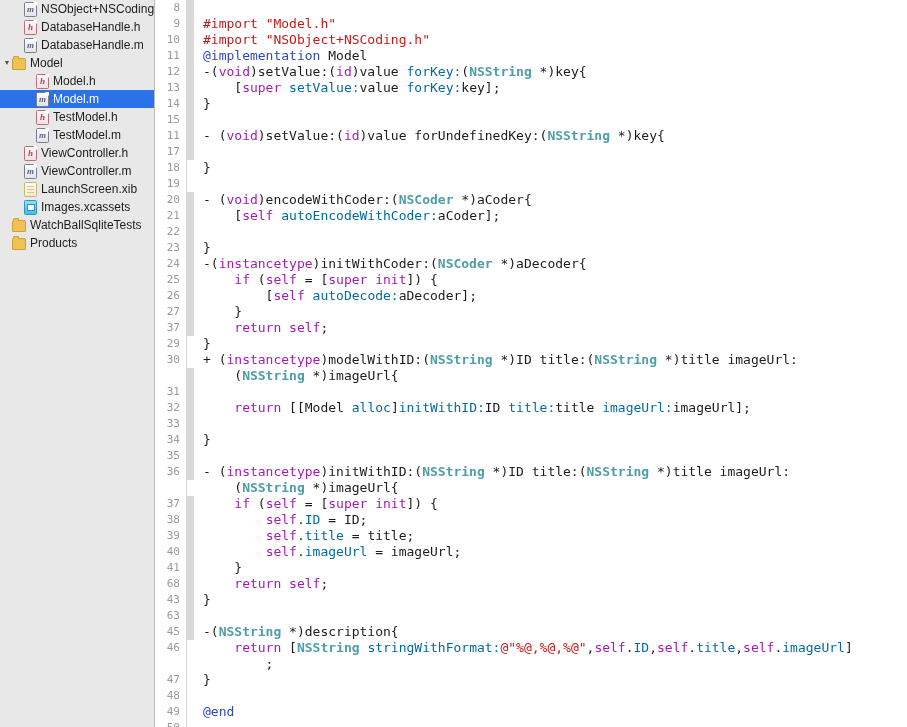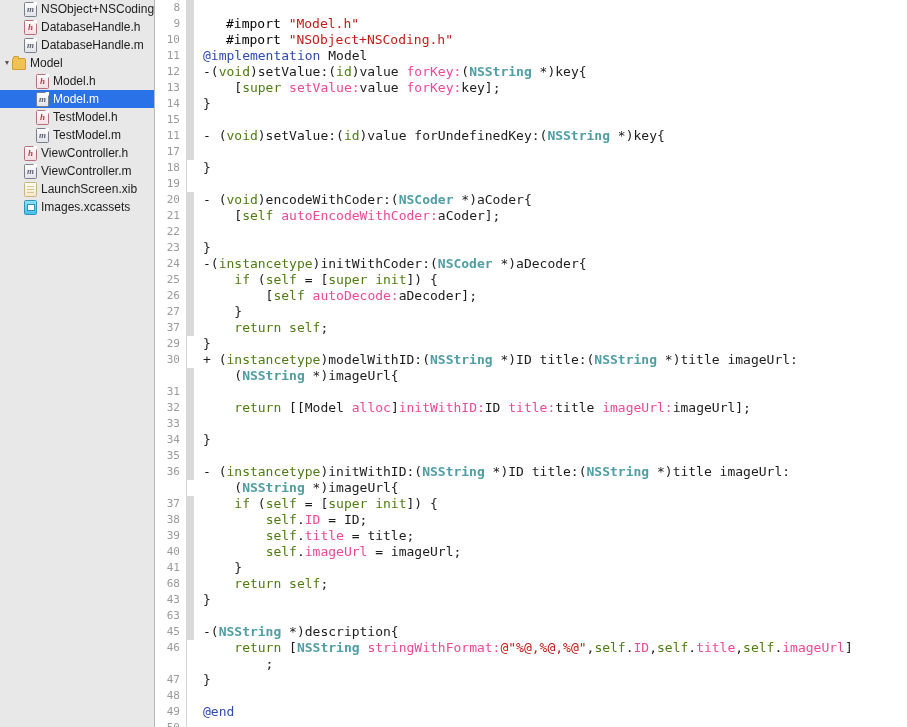--- a/index.html
+++ b/index.html
@@ -136,25 +136,25 @@
     background:#d9d9d9;
   }
   .codelines{
     padding-left:9px;
     white-space:pre;
     line-height:16px;
   }
   .cl{height:16px;}
 
   
-  .kw   {color:#4d7c0f;}      
-  .pre  {color:#000000;margin-left:23px;}      
+  .kw   {color:#a21caf;}      
+  .pre  {color:#b91c1c;}      
   .str  {color:#c41a16;}      
   .cls  {color:#4f9ea6;font-weight:bold;}      
-  .msg  {color:#ec4899;}      
+  .msg  {color:#0369a1;}      
   .plain{color:#1c1c1c;}
   .dir  {color:#2e4bb5;}      
 </style>
 </head>
 <body>
 
 <div class="app">
 
   <div class="navigator" id="navigator">
       <div class="nav-row">
@@ -221,20 +221,32 @@
         <span style="display: inline-block; width: 12px; min-width: 12px;"></span>
         <span class="disclosure"></span>
         <span class="ic ic-doc"></span>
         <span class="nav-label">LaunchScreen.xib</span>
       </div>
       <div class="nav-row">
         <span style="display: inline-block; width: 12px; min-width: 12px;"></span>
         <span class="disclosure"></span>
         <span class="ic ic-xcassets"></span>
         <span class="nav-label">Images.xcassets</span>
+      </div>
+      <div class="nav-row">
+        <span style="display: inline-block;"></span>
+        <span class="disclosure"></span>
+        <span class="ic ic-folder" style="margin-top: 2px;"></span>
+        <span class="nav-label">WatchBallSqliteTests</span>
+      </div>
+      <div class="nav-row">
+        <span style="display: inline-block;"></span>
+        <span class="disclosure"></span>
+        <span class="ic ic-folder" style="margin-top: 2px;"></span>
+        <span class="nav-label">Products</span>
       </div>
     </div>
 
   <div class="editor">
     <div class="code-area">
       <div class="gutter" id="gutter">
           <div class="gl">8</div>
           <div class="gl">9</div>
           <div class="gl">10</div>
           <div class="gl">11</div>

